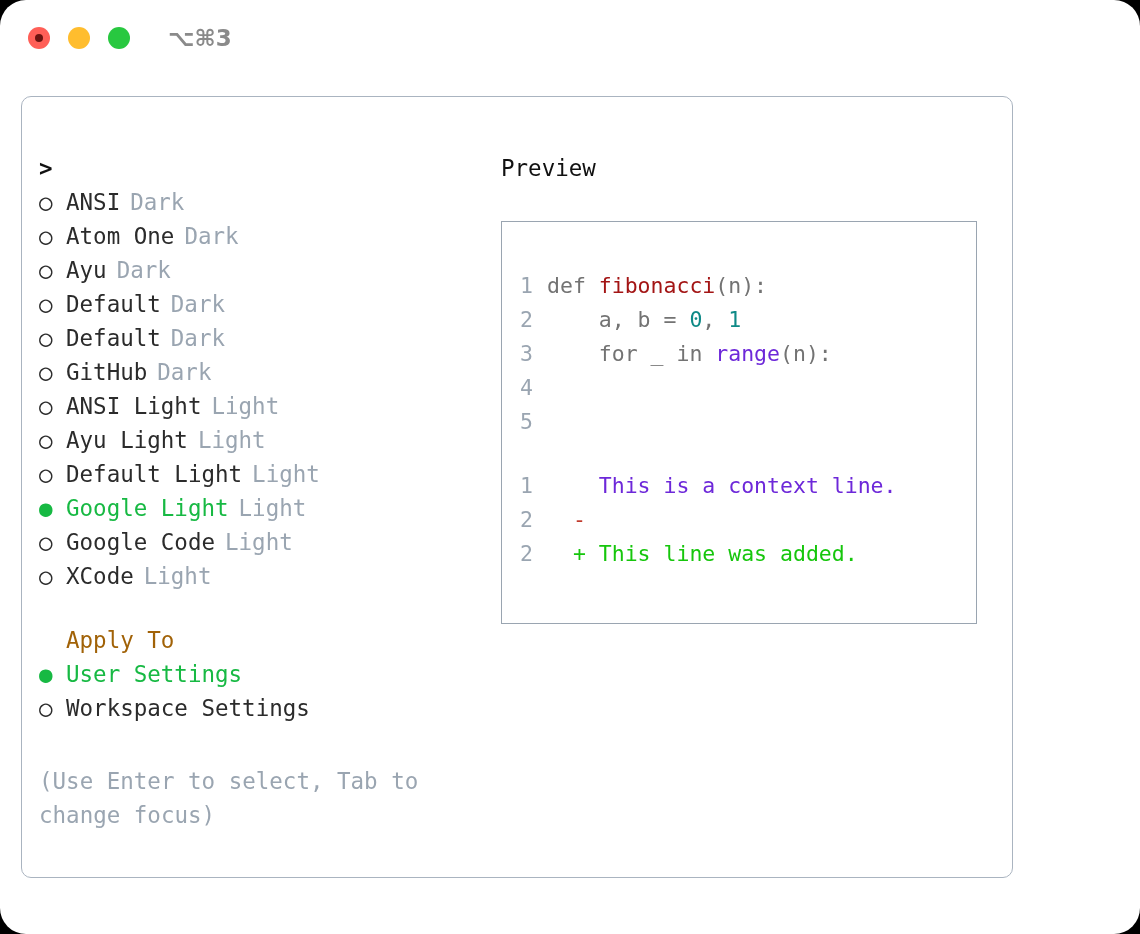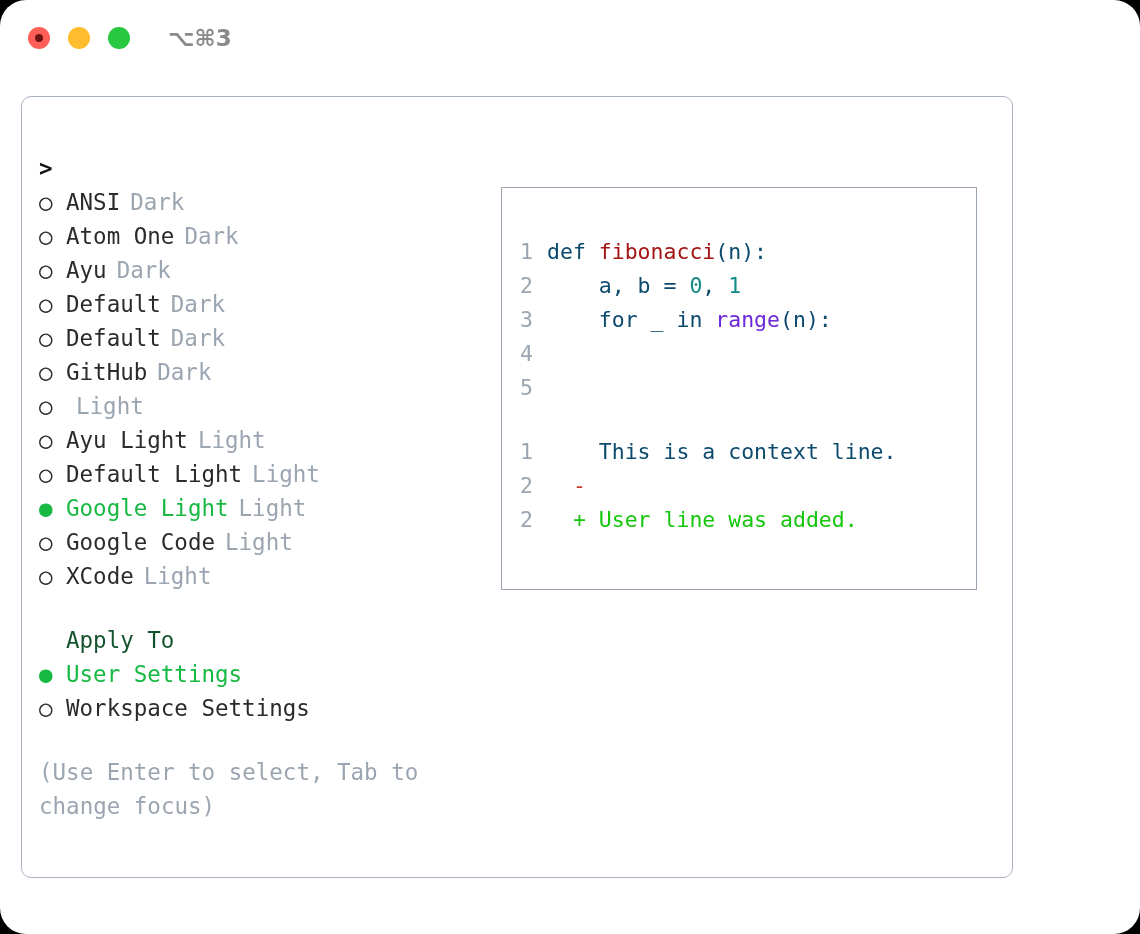--- a/index.html
+++ b/index.html
@@ -118,27 +118,27 @@
   #header-row .marker { font-weight: bold; color: #111111; }
 
   .item-name { color: #2b2b2b; }
   .item-name.selected { color: #17b943; }
   .item-kind {
     color: #9aa5b1;
     padding-left: 10px;
   }
 
   .section-header {
-    color: #14532d;
+    color: #a16207;
   }
 
   #apply-block { margin-top: 30px; }
 
   #hint {
-    margin-top: 30px;
+    margin-top: 39px;
     width: 420px;
     font-size: 22.5px;
     line-height: 34px;
     color: #9aa5b1;
   }
 
   
   #right-col {
     position: absolute;
     left: 479px;
@@ -177,24 +177,24 @@
     display: inline-block;
     width: 27px;
     flex: 0 0 27px;
     color: #9aa5b1;
     text-align: left;
   }
   .code-text { white-space: pre; color: #24292e; }
   .tok-fn     { color: #a31515; }
   .tok-num    { color: #0f8a87; }
   .tok-builtin{ color: #6d28d9; }
-  .tok-plain  { color: #0c4a6e; }
+  .tok-plain  { color: #737373; }
 
   .diff-gap { height: 30px; }
-  .diff-ctx { color: #0c4a6e; }
+  .diff-ctx { color: #6d28d9; }
   .diff-del { color: #c0392b; }
   .diff-add { color: #16c60c; }
 </style>
 </head>
 <body>
 
 <div id="window">
 
   <div id="titlebar">
     <div class="light" id="light-close"></div>
@@ -212,21 +212,21 @@
           <span class="marker">&gt;</span>
         </div>
 
         <div id="theme-list">
             <div class="row"><span class="marker">○</span><span class="item-name">ANSI</span><span class="item-kind">Dark</span></div>
             <div class="row"><span class="marker">○</span><span class="item-name">Atom One</span><span class="item-kind">Dark</span></div>
             <div class="row"><span class="marker">○</span><span class="item-name">Ayu</span><span class="item-kind">Dark</span></div>
             <div class="row"><span class="marker">○</span><span class="item-name">Default</span><span class="item-kind">Dark</span></div>
             <div class="row"><span class="marker">○</span><span class="item-name">Default</span><span class="item-kind">Dark</span></div>
             <div class="row"><span class="marker">○</span><span class="item-name">GitHub</span><span class="item-kind">Dark</span></div>
-            <div class="row"><span class="marker">○</span><span class="item-kind">Light</span></div>
+            <div class="row"><span class="marker">○</span><span class="item-name">ANSI Light</span><span class="item-kind">Light</span></div>
             <div class="row"><span class="marker">○</span><span class="item-name">Ayu Light</span><span class="item-kind">Light</span></div>
             <div class="row"><span class="marker">○</span><span class="item-name">Default Light</span><span class="item-kind">Light</span></div>
             <div class="row"><span class="marker sel">●</span><span class="item-name selected">Google Light</span><span class="item-kind">Light</span></div>
             <div class="row"><span class="marker">○</span><span class="item-name">Google Code</span><span class="item-kind">Light</span></div>
             <div class="row"><span class="marker">○</span><span class="item-name">XCode</span><span class="item-kind">Light</span></div>
           </div>
 
         <div id="apply-block">
           <div class="row">
             <span class="marker blank">○</span>
@@ -235,35 +235,36 @@
           <div id="apply-list">
               <div class="row"><span class="marker sel">●</span><span class="item-name selected">User Settings</span></div>
               <div class="row"><span class="marker">○</span><span class="item-name">Workspace Settings</span></div>
             </div>
         </div>
 
         <div id="hint">(Use Enter to select, Tab to change focus)</div>
       </div>
 
       <div id="right-col">
+        <div id="preview-label">Preview</div>
 
         <div id="preview-box">
           <div id="code-area">
             <div id="code-list">
                 <div class="code-line"><span class="ln">1</span><span class="code-text"><span class="tok-plain">def </span><span class="tok-fn">fibonacci</span><span class="tok-plain">(n):</span></span></div>
                 <div class="code-line"><span class="ln">2</span><span class="code-text"><span class="tok-plain">    a, b = </span><span class="tok-num">0</span><span class="tok-plain">, </span><span class="tok-num">1</span></span></div>
                 <div class="code-line"><span class="ln">3</span><span class="code-text"><span class="tok-plain">    for _ in </span><span class="tok-builtin">range</span><span class="tok-plain">(n):</span></span></div>
                 <div class="code-line"><span class="ln">4</span></div>
                 <div class="code-line"><span class="ln">5</span></div>
               </div>
             <div class="diff-gap"></div>
             <div id="diff-list">
                 <div class="code-line"><span class="ln">1</span><span class="diff-ctx">    </span><span class="diff-ctx">This is a context line.</span></div>
                 <div class="code-line"><span class="ln">2</span><span class="diff-del">  - </span></div>
-                <div class="code-line"><span class="ln">2</span><span class="diff-add">  + </span><span class="diff-add">User line was added.</span></div>
+                <div class="code-line"><span class="ln">2</span><span class="diff-add">  + </span><span class="diff-add">This line was added.</span></div>
               </div>
           </div>
         </div>
       </div>
 
     </div>
   </div>
 </div>
 
 </body></html>

